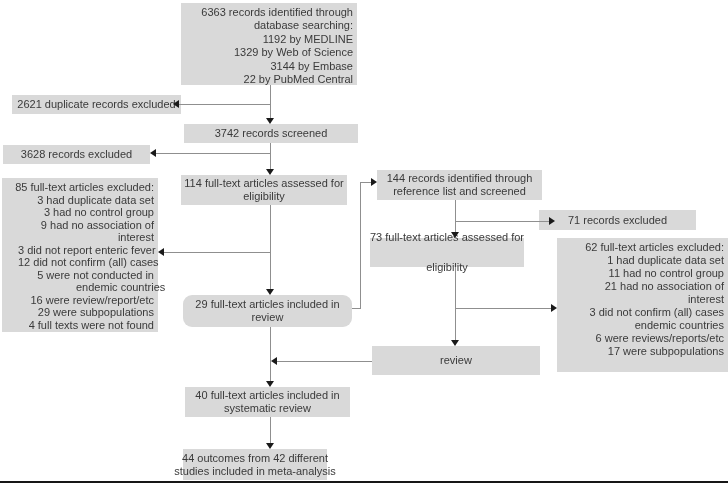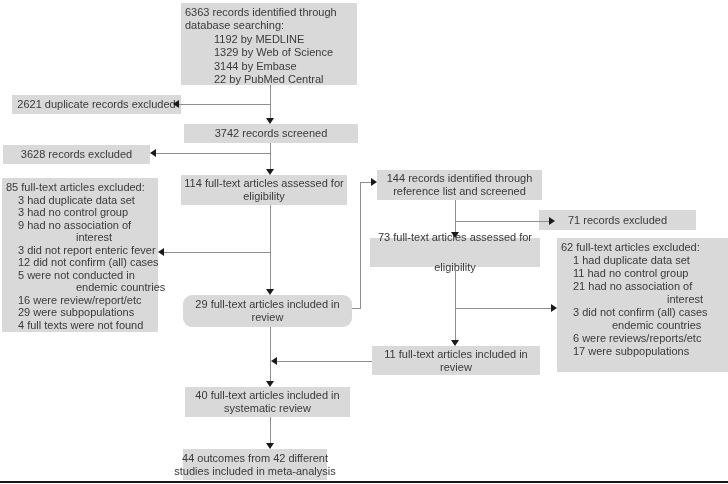--- a/index.html
+++ b/index.html
@@ -10,21 +10,21 @@
   .box {
     position:absolute; background:#d9d9d9; font-size:11px; line-height:13px;
     box-sizing:border-box;
   }
   .box.center {
     display:flex; flex-direction:column; align-items:center; justify-content:center;
     text-align:center;
   }
   .box.center .ln { white-space:nowrap; }
   .box.list { padding:3px 4px; text-align:left; }
-  .list .ln { white-space:nowrap; }
+  .list .ln { white-space:nowrap;text-align:right; }
   .b6 .ln { line-height:12.5px; }
   .b10 .ln { line-height:13px; }
   .ind1 { padding-left:12px; }
   .ind-top { padding-left:29px; }
   .ind-deep { padding-left:70px; }
   .ind-deep2 { padding-left:51px; }
   .ind-xdeep { padding-left:106px; }
   .hl { position:absolute; height:1px; background:#8f8f8f; }
   .vl { position:absolute; width:1px; background:#8f8f8f; }
   .arr { position:absolute; width:0; height:0; }
@@ -81,21 +81,21 @@
 
   <div class="box center" style="left:377px; top:170px; width:165px; height:30px;">
     <span class="ln">144 records identified through</span>
     <span class="ln">reference list and screened</span>
   </div>
 
   <div class="box center" style="left:539px; top:210px; width:157px; height:20px;">
     <span class="ln">71 records excluded</span>
   </div>
 
-  <div class="box center" style="left:370px; top:238px; width:170px; height:29px;gap:17px;">
+  <div class="box center" style="left:370px; top:238px; width:154px; height:29px;gap:17px;">
     <span class="ln">73 full-text articles assessed for</span>
     <span class="ln">eligibility</span>
   </div>
 
   <div class="box list b10" style="left:557px; top:238px; width:171px; height:134px;">
     <div class="ln">62 full-text articles excluded:</div>
     <div class="ln ind1">1 had duplicate data set</div>
     <div class="ln ind1">11 had no control group</div>
     <div class="ln ind1">21 had no association of</div>
     <div class="ln ind-xdeep">interest</div>
@@ -104,21 +104,20 @@
     <div class="ln ind1">6 were reviews/reports/etc</div>
     <div class="ln ind1">17 were subpopulations</div>
   </div>
 
   <div class="box center" style="left:183px; top:295px; width:169px; height:32px;border-radius:9px;">
     <span class="ln">29 full-text articles included in</span>
     <span class="ln">review</span>
   </div>
 
   <div class="box center" style="left:372px; top:346px; width:168px; height:29px;">
-    <span class="ln">11 full-text articles included in</span>
     <span class="ln">review</span>
   </div>
 
   <div class="box center" style="left:185px; top:387px; width:165px; height:30px;">
     <span class="ln">40 full-text articles included in</span>
     <span class="ln">systematic review</span>
   </div>
 
   <div class="box center" style="left:183px; top:449px; width:144px; height:31px;">
     <span class="ln">44 outcomes from 42 different</span>

